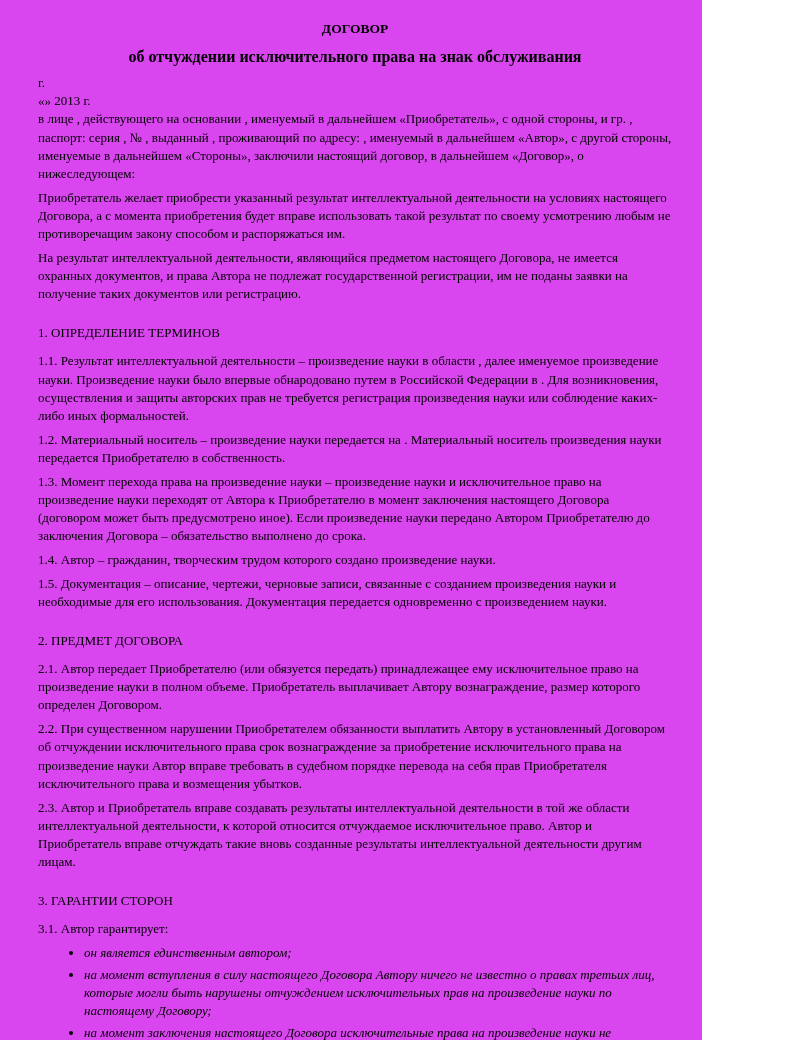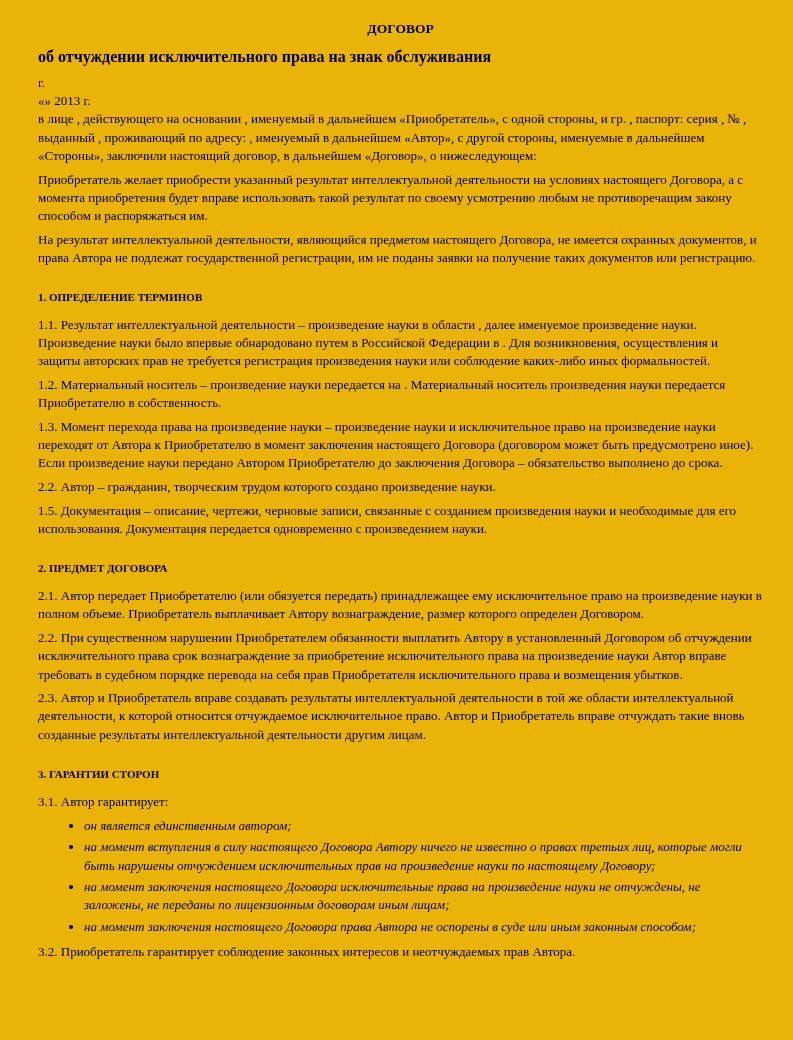--- a/index.html
+++ b/index.html
@@ -2,55 +2,55 @@
 <html lang="ru"><head>
 <meta charset="utf-8">
 <style>
   html, body {
     margin: 0;
     padding: 0;
     background: #ffffff;
   }
   .page {
     position: relative;
-    width: 793px;
+    width: 702px;
     height: 1040px;
     box-sizing: border-box;
     padding: 14px 30px 0 38px;
-    background: #eab308;
+    background: #d946ef;
     color: #000000;
     font-family: "Liberation Serif", "DejaVu Serif", serif;
     font-size: 13px;
     line-height: 18.2px;
     overflow: hidden;
   }
   .doc-title {
     margin: 6px 0 10px 0;
     text-align: center;
     font-size: 13.5px;
     font-weight: bold;
     line-height: 17px;
   }
   .doc-subtitle {
     margin: 0 0 7px 0;
-    text-align: left;
+    text-align: center;
     font-size: 16px;
     font-weight: bold;
     line-height: 20px;
   }
   .hdr-line {
     margin: 0;
   }
   p.para {
     margin: 0 0 5.5px 0;
   }
   h2.sec-heading {
     margin: 21px 0 10px 0;
-    font-size: 11px;
-    font-weight: bold;
+    font-size: 13px;
+    font-weight: normal;
     line-height: 18px;
   }
   ul.bullets {
     margin: 3px 7px 7px 0;
     padding-left: 46px;
     list-style-type: disc;
     font-style: italic;
   }
   ul.bullets li {
     margin: 0 0 3.5px 0;
@@ -71,21 +71,21 @@
 
   <p class="para"><span>в лице , действующего на основании , именуемый в дальнейшем «</span><b>Приобретатель</b><span>», с одной стороны, и гр. , паспорт: серия , № , выданный , проживающий по адресу: , именуемый в дальнейшем «</span><b>Автор</b><span>», с другой стороны, именуемые в дальнейшем «Стороны», заключили настоящий договор, в дальнейшем «</span><b>Договор</b><span>», о нижеследующем:</span></p>
 
   <p class="para">Приобретатель желает приобрести указанный результат интеллектуальной деятельности на условиях настоящего Договора, а с момента приобретения будет вправе использовать такой результат по своему усмотрению любым не противоречащим закону способом и распоряжаться им.</p>
   <p class="para">На результат интеллектуальной деятельности, являющийся предметом настоящего Договора, не имеется охранных документов, и права Автора не подлежат государственной регистрации, им не поданы заявки на получение таких документов или регистрацию.</p>
 
   <h2 class="sec-heading">1. ОПРЕДЕЛЕНИЕ ТЕРМИНОВ</h2>
   <p class="para">1.1. Результат интеллектуальной деятельности – произведение науки в области , далее именуемое произведение науки. Произведение науки было впервые обнародовано путем в Российской Федерации в . Для возникновения, осуществления и защиты авторских прав не требуется регистрация произведения науки или соблюдение каких-либо иных формальностей.</p>
   <p class="para">1.2. Материальный носитель – произведение науки передается на . Материальный носитель произведения науки передается Приобретателю в собственность.</p>
   <p class="para">1.3. Момент перехода права на произведение науки – произведение науки и исключительное право на произведение науки переходят от Автора к Приобретателю в момент заключения настоящего Договора (договором может быть предусмотрено иное). Если произведение науки передано Автором Приобретателю до заключения Договора – обязательство выполнено до срока.</p>
-  <p class="para">2.2. Автор – гражданин, творческим трудом которого создано произведение науки.</p>
+  <p class="para">1.4. Автор – гражданин, творческим трудом которого создано произведение науки.</p>
   <p class="para">1.5. Документация – описание, чертежи, черновые записи, связанные с созданием произведения науки и необходимые для его использования. Документация передается одновременно с произведением науки.</p>
 
   <h2 class="sec-heading">2. ПРЕДМЕТ ДОГОВОРА</h2>
   <p class="para">2.1. Автор передает Приобретателю (или обязуется передать) принадлежащее ему исключительное право на произведение науки в полном объеме. Приобретатель выплачивает Автору вознаграждение, размер которого определен Договором.</p>
   <p class="para">2.2. При существенном нарушении Приобретателем обязанности выплатить Автору в установленный Договором об отчуждении исключительного права срок вознаграждение за приобретение исключительного права на произведение науки Автор вправе требовать в судебном порядке перевода на себя прав Приобретателя исключительного права и возмещения убытков.</p>
   <p class="para">2.3. Автор и Приобретатель вправе создавать результаты интеллектуальной деятельности в той же области интеллектуальной деятельности, к которой относится отчуждаемое исключительное право. Автор и Приобретатель вправе отчуждать такие вновь созданные результаты интеллектуальной деятельности другим лицам.</p>
 
   <h2 class="sec-heading">3. ГАРАНТИИ СТОРОН</h2>
   <p class="para">3.1. Автор гарантирует:</p>
   <ul class="bullets">

